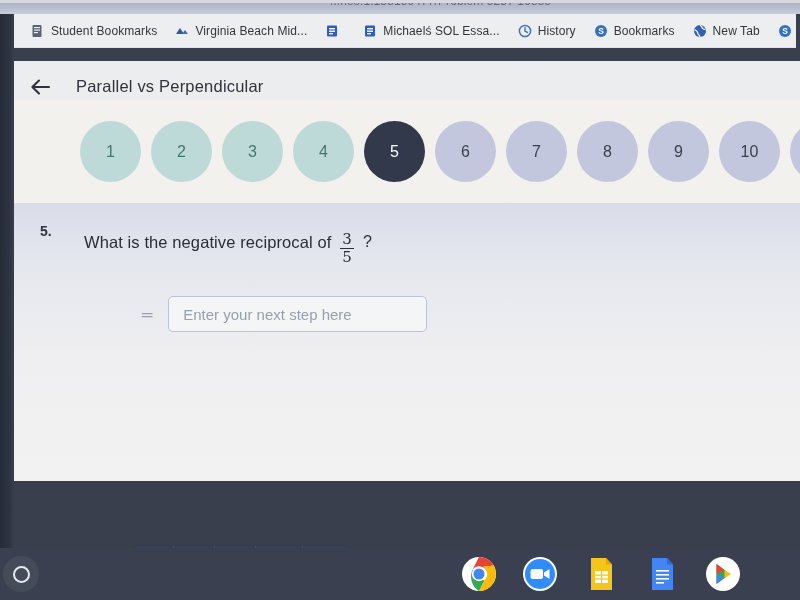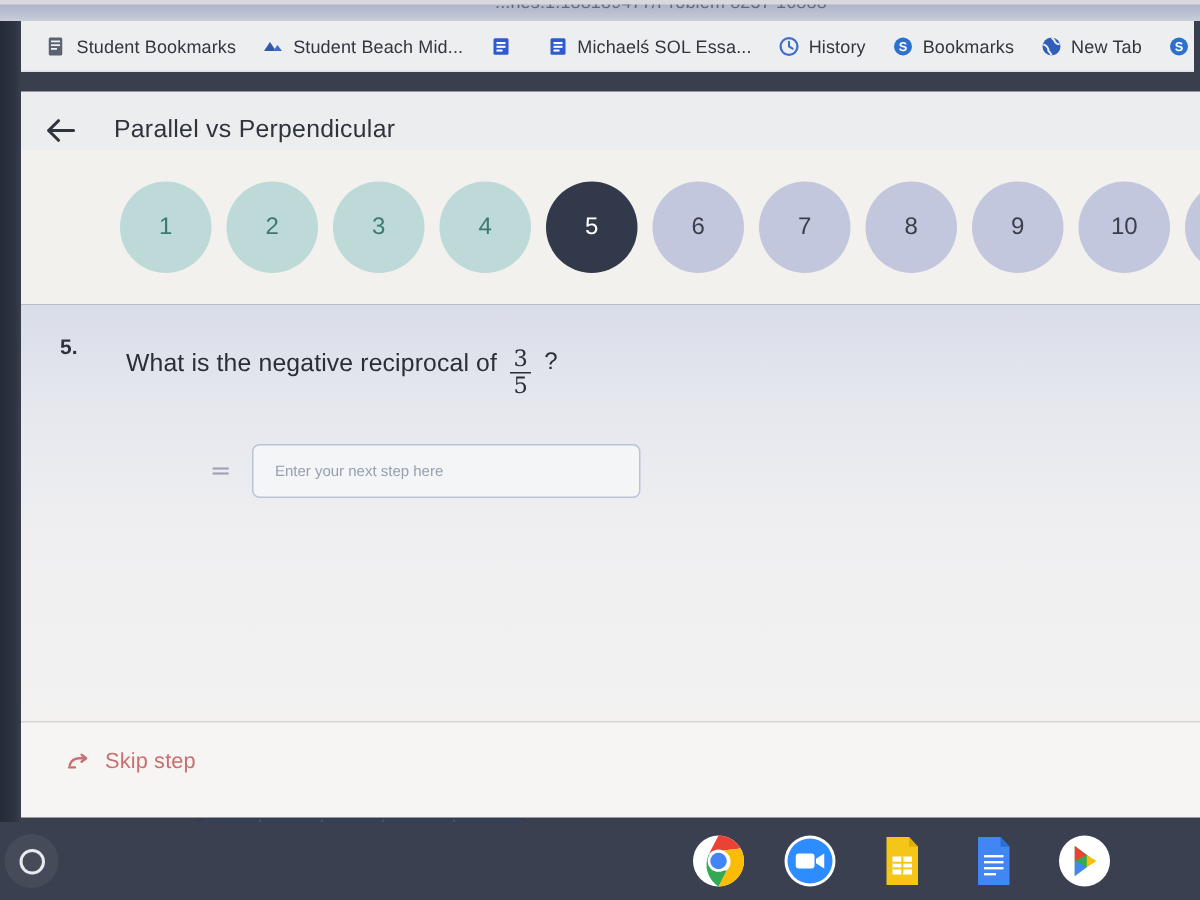--- a/index.html
+++ b/index.html
@@ -165,21 +165,21 @@
     color: #9aa0ae;
     font-family: "DejaVu Serif", serif;
   }
   .step-input {
     width: 259px; height: 36px;
     border: 1px solid #b9c3d6;
     border-radius: 5px;
     background: #f4f5f7;
     padding: 0 10px 0 14px;
     font-family: "Liberation Sans", sans-serif;
-    font-size: 10px;
+    font-size: 15px;
     color: #4d7c0f;
     outline: none;
   }
   .step-input::placeholder { color: #97a0b0; }
 
   
   .math-toolbar {
     position: absolute;
     left: 133px; top: 343px;
     height: 46px;
@@ -312,21 +312,21 @@
         <rect x="3" y="8" width="4" height="1.2" fill="#eceef0"></rect>
       </svg>
       <span class="bm-label">Student Bookmarks</span>
     </div>
 
     <div class="bm">
       <svg class="bm-ico" viewBox="0 0 14 14">
         <path d="M1 10 L5 4 L9 10 Z" fill="#2f59a8"></path>
         <path d="M7 10 L10 6 L13 10 Z" fill="#3f6fc2"></path>
       </svg>
-      <span class="bm-label">Student Beach Mid...</span>
+      <span class="bm-label">Virginia Beach Mid...</span>
     </div>
 
     <div class="bm">
       <svg class="bm-ico" viewBox="0 0 14 14">
         <rect x="2" y="1.5" width="10" height="11" rx="1" fill="#2f59cf"></rect>
         <rect x="4" y="4" width="6" height="1.4" fill="#ffffff"></rect>
         <rect x="4" y="6.5" width="6" height="1.4" fill="#ffffff"></rect>
         <rect x="4" y="9" width="4" height="1.4" fill="#ffffff"></rect>
       </svg>
       <span class="bm-label"></span>
@@ -468,30 +468,20 @@
       <div class="mbtn wide">
         <span class="tfrac">
           <span class="tnum">a</span>
           <span class="tden">b</span>
         </span>
       </div>
     </div>
 
   </div>
 
-  <div class="footer">
-    <div class="skip-step">
-      <svg width="17" height="17" viewBox="0 0 17 17">
-        <path d="M2.5 11 Q4 6.5 9 6.5 L13 6.5" fill="none" stroke="#c87070" stroke-width="1.6" stroke-linecap="round"></path>
-        <path d="M10.4 4.2 L13.4 6.5 L10.4 8.8" fill="none" stroke="#c87070" stroke-width="1.6" stroke-linecap="round" stroke-linejoin="round"></path>
-        <path d="M2 12.6 L6 12.6" fill="none" stroke="#c87070" stroke-width="1.5" stroke-linecap="round"></path>
-      </svg>
-      <span class="skip-label">Skip step</span>
-    </div>
-  </div>
 
   <div class="shelf">
     <div class="launcher">
       <span class="ring"></span>
     </div>
 
     <div class="shelf-apps">
 
       <svg class="app-ico" viewBox="0 0 38 38">
         <circle cx="19" cy="19" r="17" fill="#ffffff"></circle>

